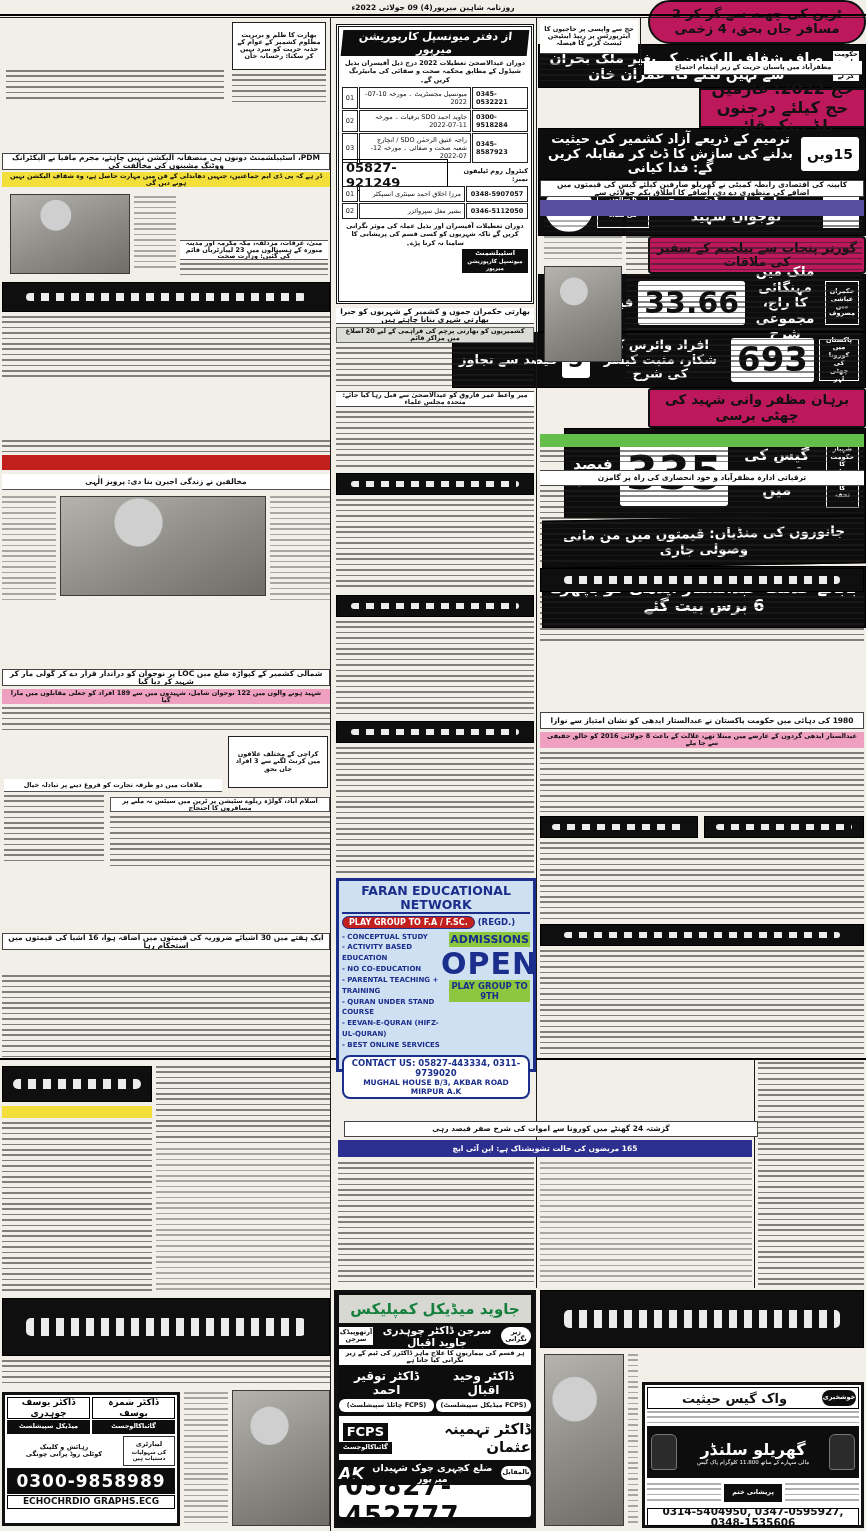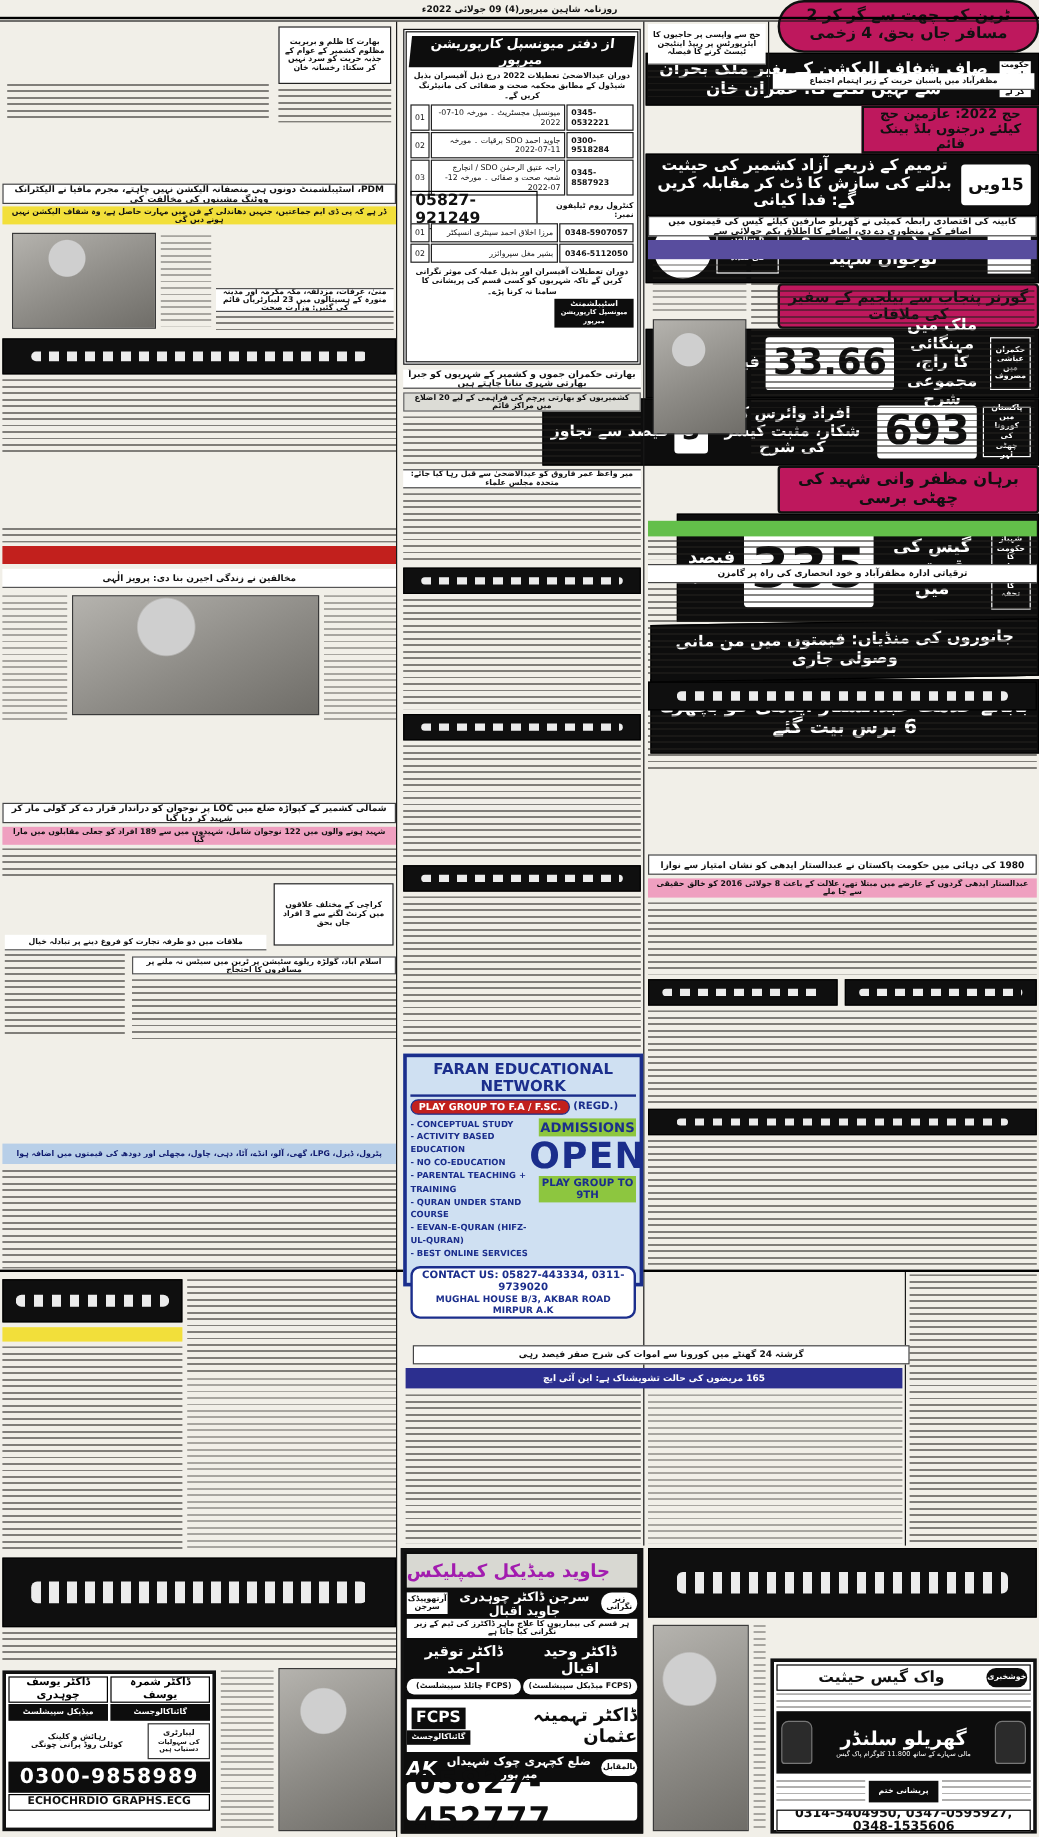--- a/index.html
+++ b/index.html
@@ -67,21 +67,21 @@
   </div>
   <div class="blk strip sm" style="left:2px;top:153px;width:328px;height:17px;background:#fff;border:1px solid #444;">
     <span>PDM، اسٹیبلشمنٹ دونوں ہی منصفانہ الیکشن نہیں چاہتے، مجرم مافیا نے الیکٹرانک ووٹنگ مشینوں کی مخالفت کی</span>
   </div>
   <div class="blk strip xs" style="left:2px;top:172px;width:328px;height:15px;background:#f2df3a;">
     <span>ڈر ہے کہ پی ڈی ایم جماعتیں، جنہیں دھاندلی کے فن میں مہارت حاصل ہے، وہ شفاف الیکشن نہیں ہونے دیں گی</span>
   </div>
 
   <div class="blk photo" style="left:10px;top:194px;width:120px;height:80px;"></div>
   <div class="blk fill lt" style="left:134px;top:196px;width:42px;height:76px;"></div>
-  <div class="headbox" style="left:180px;top:196px;width:148px;height:40px;font-size:11px;">
+  <div class="headbox" style="left:180px;top:196px;width:167px;height:40px;font-size:16px;">
     <span>حج 2022: عازمین حج کیلئے درجنوں بلڈ بینک قائم</span>
   </div>
   <div class="blk strip xs" style="left:180px;top:240px;width:148px;height:20px;background:#fff;border-top:1px solid #555;border-bottom:1px solid #555;">
     <span>منیٰ، عرفات، مزدلفہ، مکہ مکرمہ اور مدینہ منورہ کے ہسپتالوں میں 23 لیبارٹریاں قائم کی گئیں: وزارت صحت</span>
   </div>
   <div class="blk fill" style="left:180px;top:263px;width:148px;height:16px;"></div>
 
   <div class="blk orn" style="left:2px;top:282px;width:328px;height:30px;"></div>
   <div class="blk fill" style="left:2px;top:316px;width:328px;height:64px;"></div>
 
@@ -127,22 +127,22 @@
     <span>اسلام آباد، گولڑہ ریلوے سٹیشن پر ٹرین میں سیٹس نہ ملنے پر مسافروں کا احتجاج</span>
   </div>
   <div class="blk fill" style="left:110px;top:816px;width:220px;height:50px;"></div>
 
   <div class="revbox" style="left:2px;top:872px;width:328px;height:58px;font-size:13.5px;gap:5px;justify-content:flex-start;">
     <span class="wchip xs" style="width:34px;height:44px;background:#0d0d0d;color:#fff;border:1px solid #fff;">حکمران عیاشی میں مصروف</span>
     <span style="flex:1;">ملک میں مہنگائی کا راج، مجموعی شرح</span>
     <span class="numpanel ltr" style="font-size:30px;height:44px;">33.66</span>
     <span>فیصد ہو گئی</span>
   </div>
-  <div class="blk strip xs" style="left:2px;top:953px;width:328px;height:17px;background:#b8cfe8;color:#101a6e;">
-    <span>پٹرول، ڈیزل، LPG، گھی، آلو، انڈے، آٹا، دہی، چاول، مچھلی اور دودھ کی قیمتوں میں اضافہ ہوا</span>
+  <div class="blk strip sm" style="left:2px;top:933px;width:328px;height:17px;background:#fff;border:1px solid #444;">
+    <span>ایک ہفتے میں 30 اشیائے ضروریہ کی قیمتوں میں اضافہ ہوا، 16 اشیا کی قیمتوں میں استحکام رہا</span>
   </div>
   <div class="blk fill" style="left:2px;top:975px;width:328px;height:82px;"></div>
 
   <div class="hline" style="left:0;top:1058px;width:866px;height:2px;background:#000;"></div>
   <div class="blk orn" style="left:2px;top:1066px;width:150px;height:36px;"></div>
   <div class="blk fill" style="left:156px;top:1066px;width:174px;height:78px;"></div>
   <div class="blk strip" style="left:2px;top:1106px;width:150px;height:12px;background:#f2df3a;"></div>
   <div class="blk fill" style="left:2px;top:1122px;width:150px;height:170px;"></div>
   <div class="blk fill lt" style="left:156px;top:1148px;width:174px;height:144px;"></div>
 
@@ -273,21 +273,21 @@
   <div class="blk strip sm" style="left:344px;top:1121px;width:414px;height:16px;background:#fff;border:1px solid #444;">
     <span>گزشتہ 24 گھنٹے میں کورونا سے اموات کی شرح صفر فیصد رہی</span>
   </div>
   <div class="blk strip sm" style="left:338px;top:1140px;width:414px;height:17px;background:#2c2f8f;color:#fff;">
     <span>165 مریضوں کی حالت تشویشناک ہے: این آئی ایچ</span>
   </div>
   <div class="blk fill" style="left:338px;top:1162px;width:196px;height:124px;"></div>
   <div class="blk fill lt" style="left:540px;top:1162px;width:212px;height:124px;"></div>
 
   <div class="blk" style="left:334px;top:1290px;width:202px;height:238px;border:3px solid #111;background:#0d0d0d;color:#fff;padding:2px;">
-    <div style="background:#d8d8d2;color:#a21caf;font-weight:bold;font-size:15px;text-align:left;height:28px;line-height:28px;">جاوید میڈیکل کمپلیکس</div>
+    <div style="background:#d8d8d2;color:#15803d;font-weight:bold;font-size:15px;text-align:center;height:28px;line-height:28px;">جاوید میڈیکل کمپلیکس</div>
     <div style="display:flex;align-items:center;gap:2px;height:22px;margin-top:2px;">
       <span class="wchip xs" style="width:30px;height:18px;border-radius:9px;">زیر نگرانی</span>
       <span style="flex:1;text-align:center;font-weight:bold;font-size:10.5px;">سرجن ڈاکٹر چوہدری جاوید اقبال</span>
       <span class="wchip xs" style="width:34px;height:18px;">آرتھوپیڈک سرجن</span>
     </div>
     <div class="strip xs" style="background:#fff;color:#0d0d0d;height:16px;margin-top:2px;">
       <span>ہر قسم کی بیماریوں کا علاج ماہر ڈاکٹرز کی ٹیم کے زیر نگرانی کیا جاتا ہے</span>
     </div>
     <div style="display:flex;gap:2px;margin-top:4px;">
       <div style="flex:1;text-align:center;">

